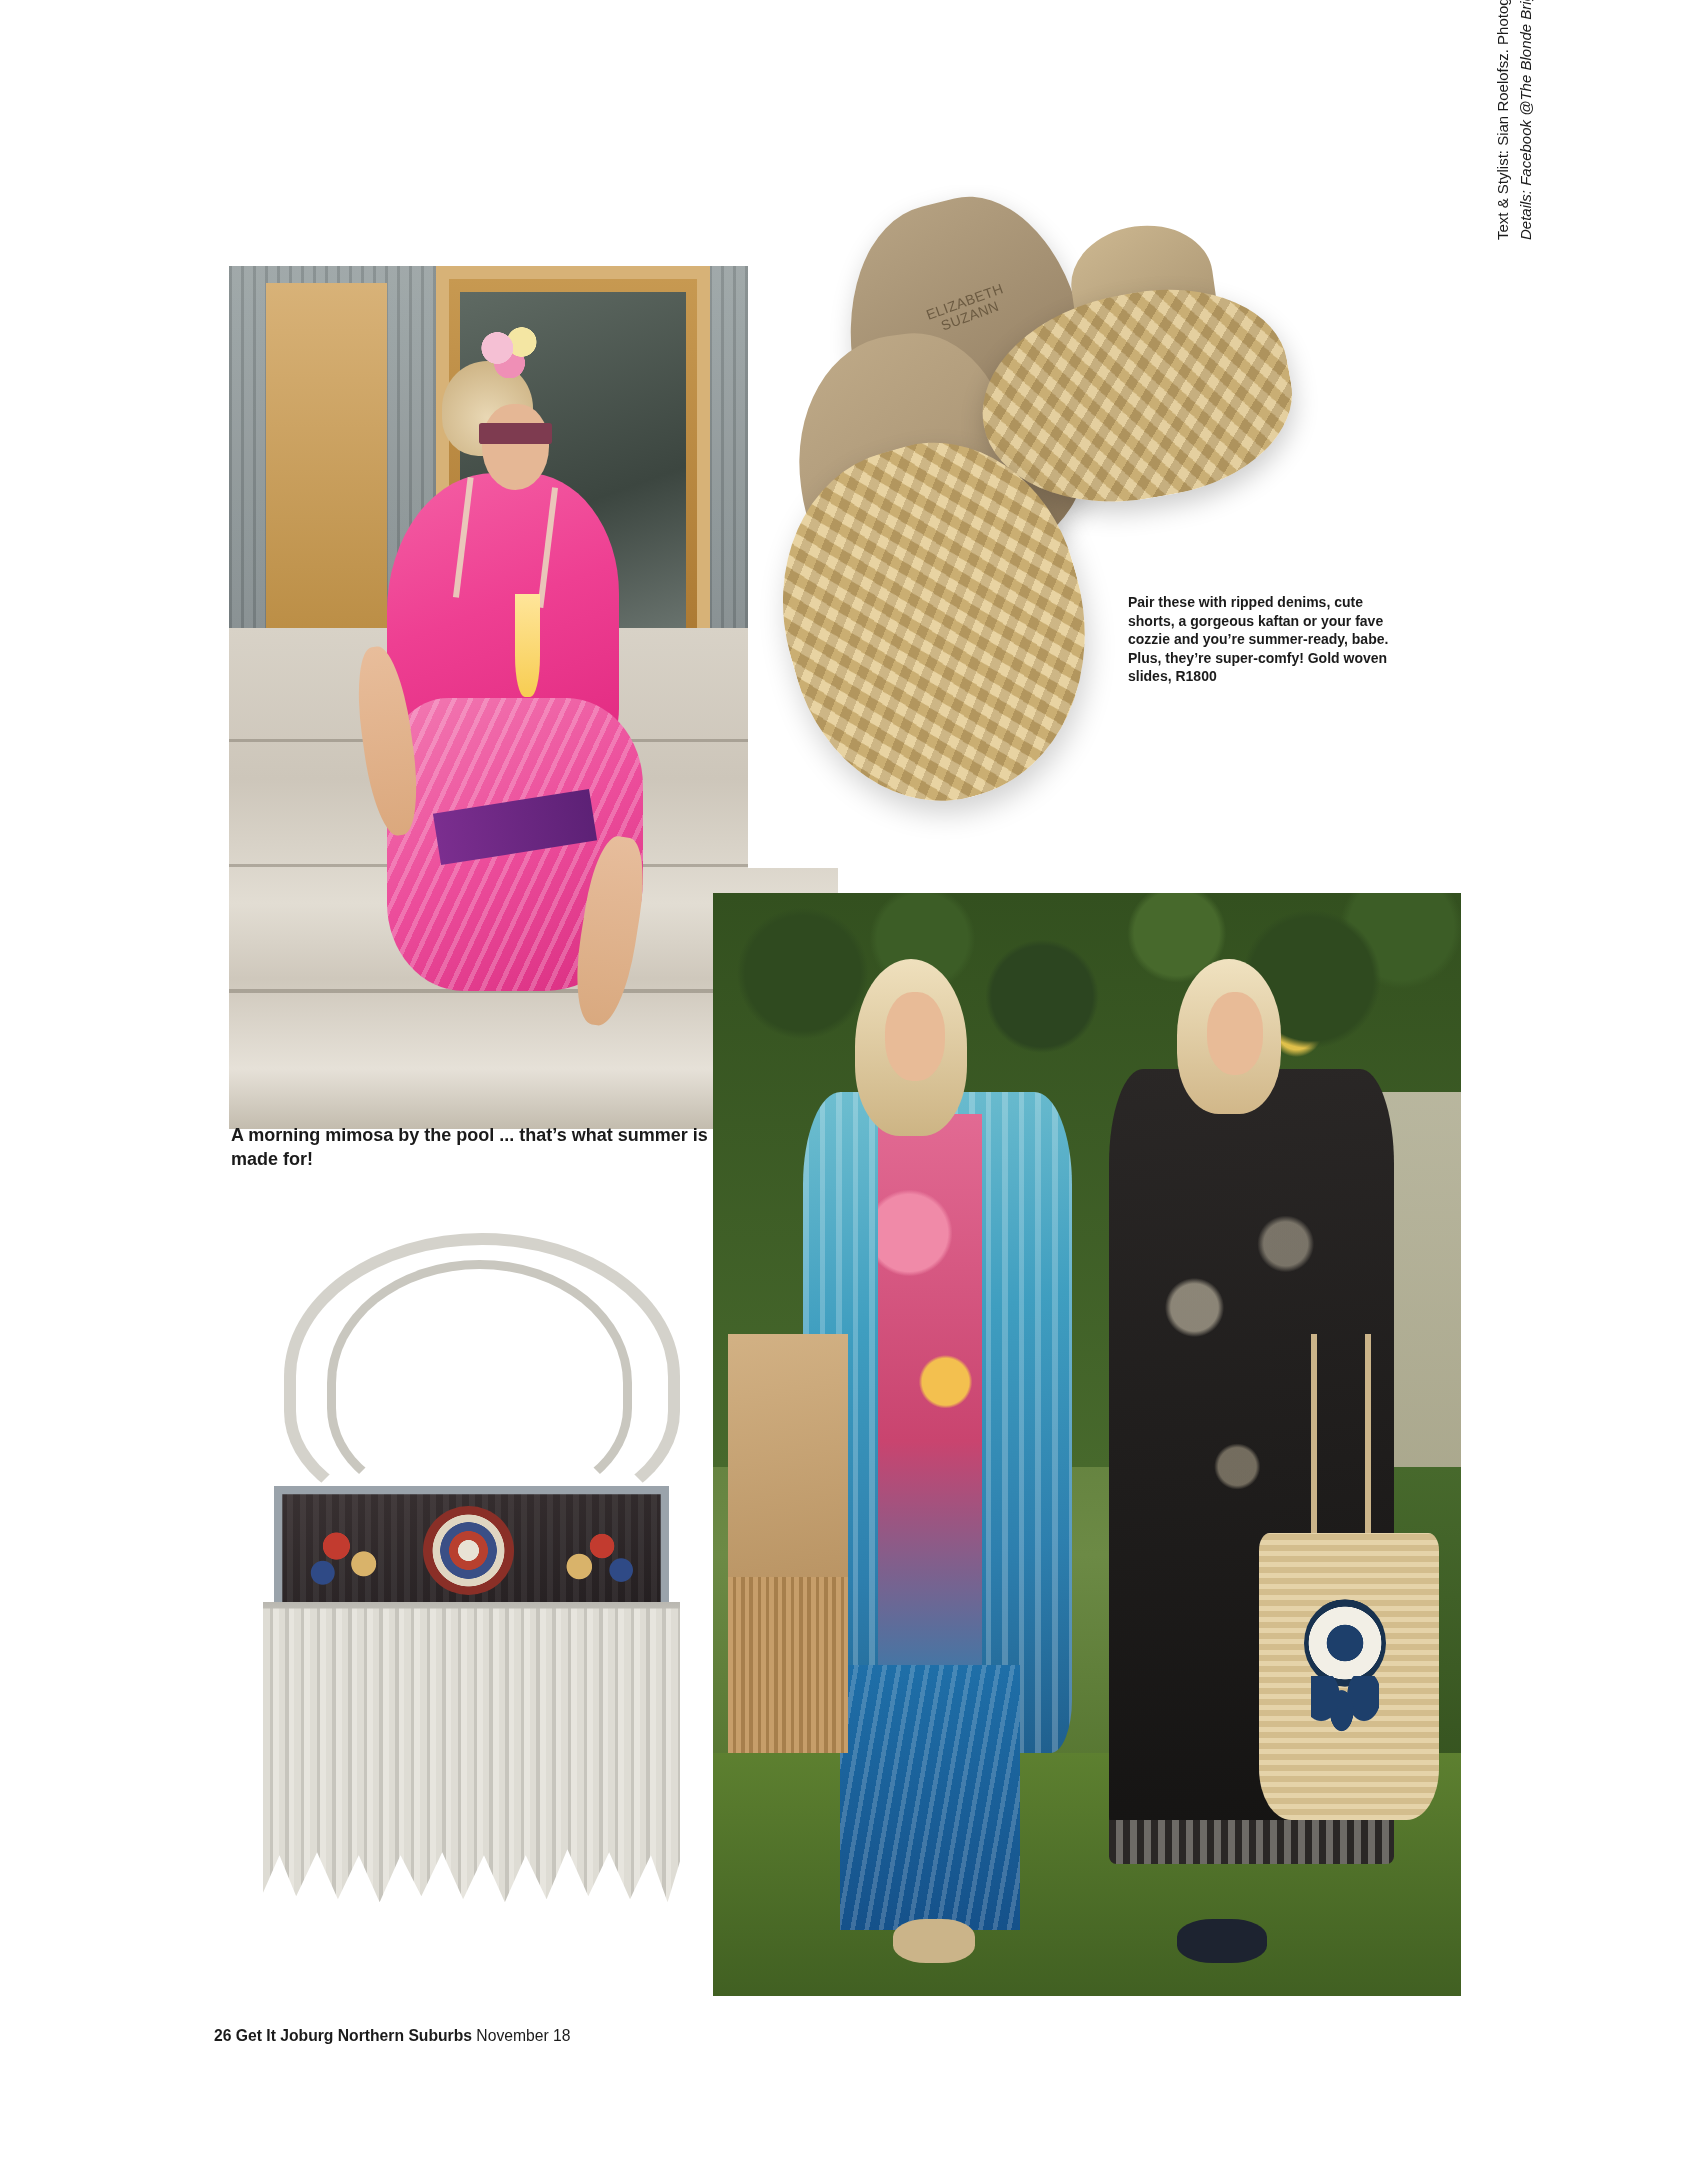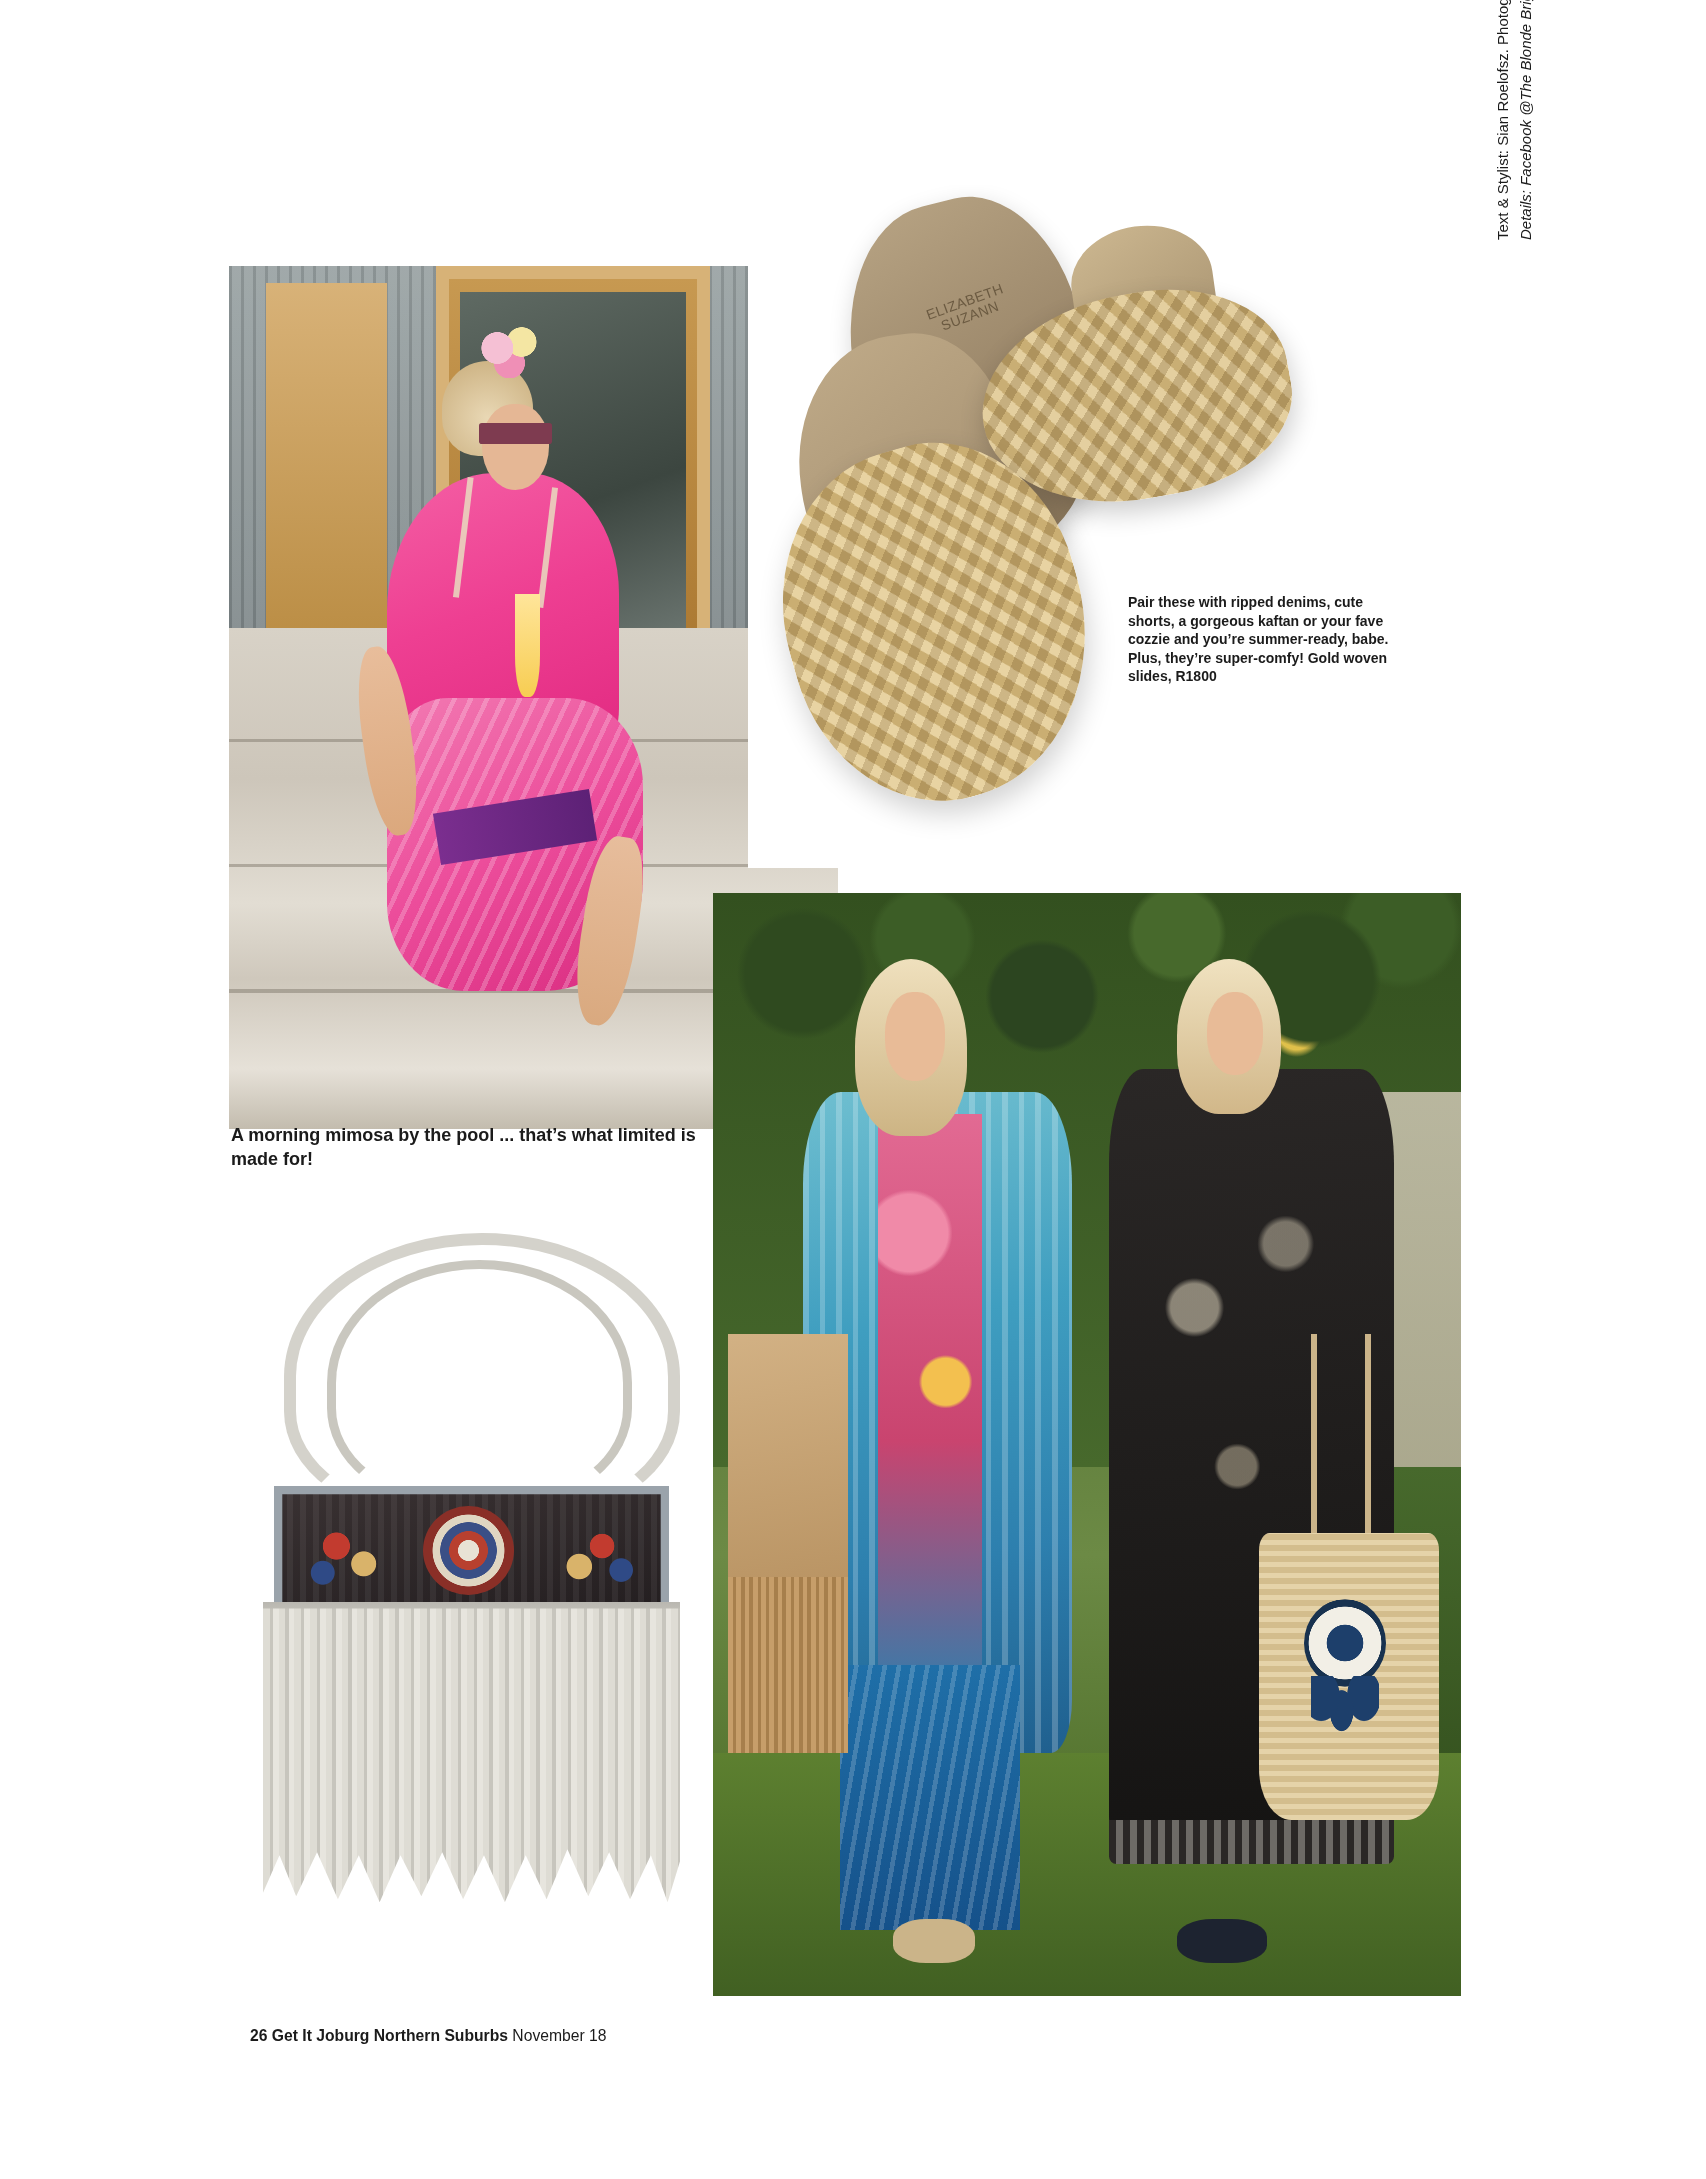--- a/index.html
+++ b/index.html
@@ -419,21 +419,20 @@
   }
   #credits em { font-style: italic; }
 
   
   #folio {
     position: absolute;
     left: 214px;
     top: 2027px;
     font-size: 15.7px;
     color: #1b1b1b;
-    margin-left: 36px;
   }
   #folio .num { font-weight: bold; }
   #folio .pub { font-weight: bold; }
   #folio .issue { font-weight: normal; }
 </style>
 </head>
 <body>
 
 <div class="page">
 
@@ -502,21 +501,21 @@
     <div class="m2-eye"></div>
     <div class="m2-eye-lash"></div>
     <div class="m2-hair"></div>
     <div class="m2-face"></div>
 
     <div class="shoe-l"></div>
     <div class="shoe-r"></div>
   </div>
 
   <div class="caption" id="caption-slides">Pair these with ripped denims, cute shorts, a gorgeous kaftan or your fave cozzie and you’re summer-ready, babe. Plus, they’re super-comfy! Gold woven slides, R1800</div>
-  <div class="caption" id="caption-mimosa">A morning mimosa by the pool ... that’s what limited is made for!</div>
+  <div class="caption" id="caption-mimosa">A morning mimosa by the pool ... that’s what summer is made for!</div>
 
   <div id="credits">
     <span class="line"><span>Text &amp; Stylist: Sian Roelofsz. Photographer: Elsa Niemoller. MUA: Chesney Roelofsz. </span></span>
     <span class="line"><em>Details: Facebook @The Blonde Brigade, 082-339 -1187.</em></span>
   </div>
 
   <div id="folio">
     <span class="num">26</span>
     <span class="pub">Get It Joburg Northern Suburbs</span>
     <span class="issue">November 18</span>

